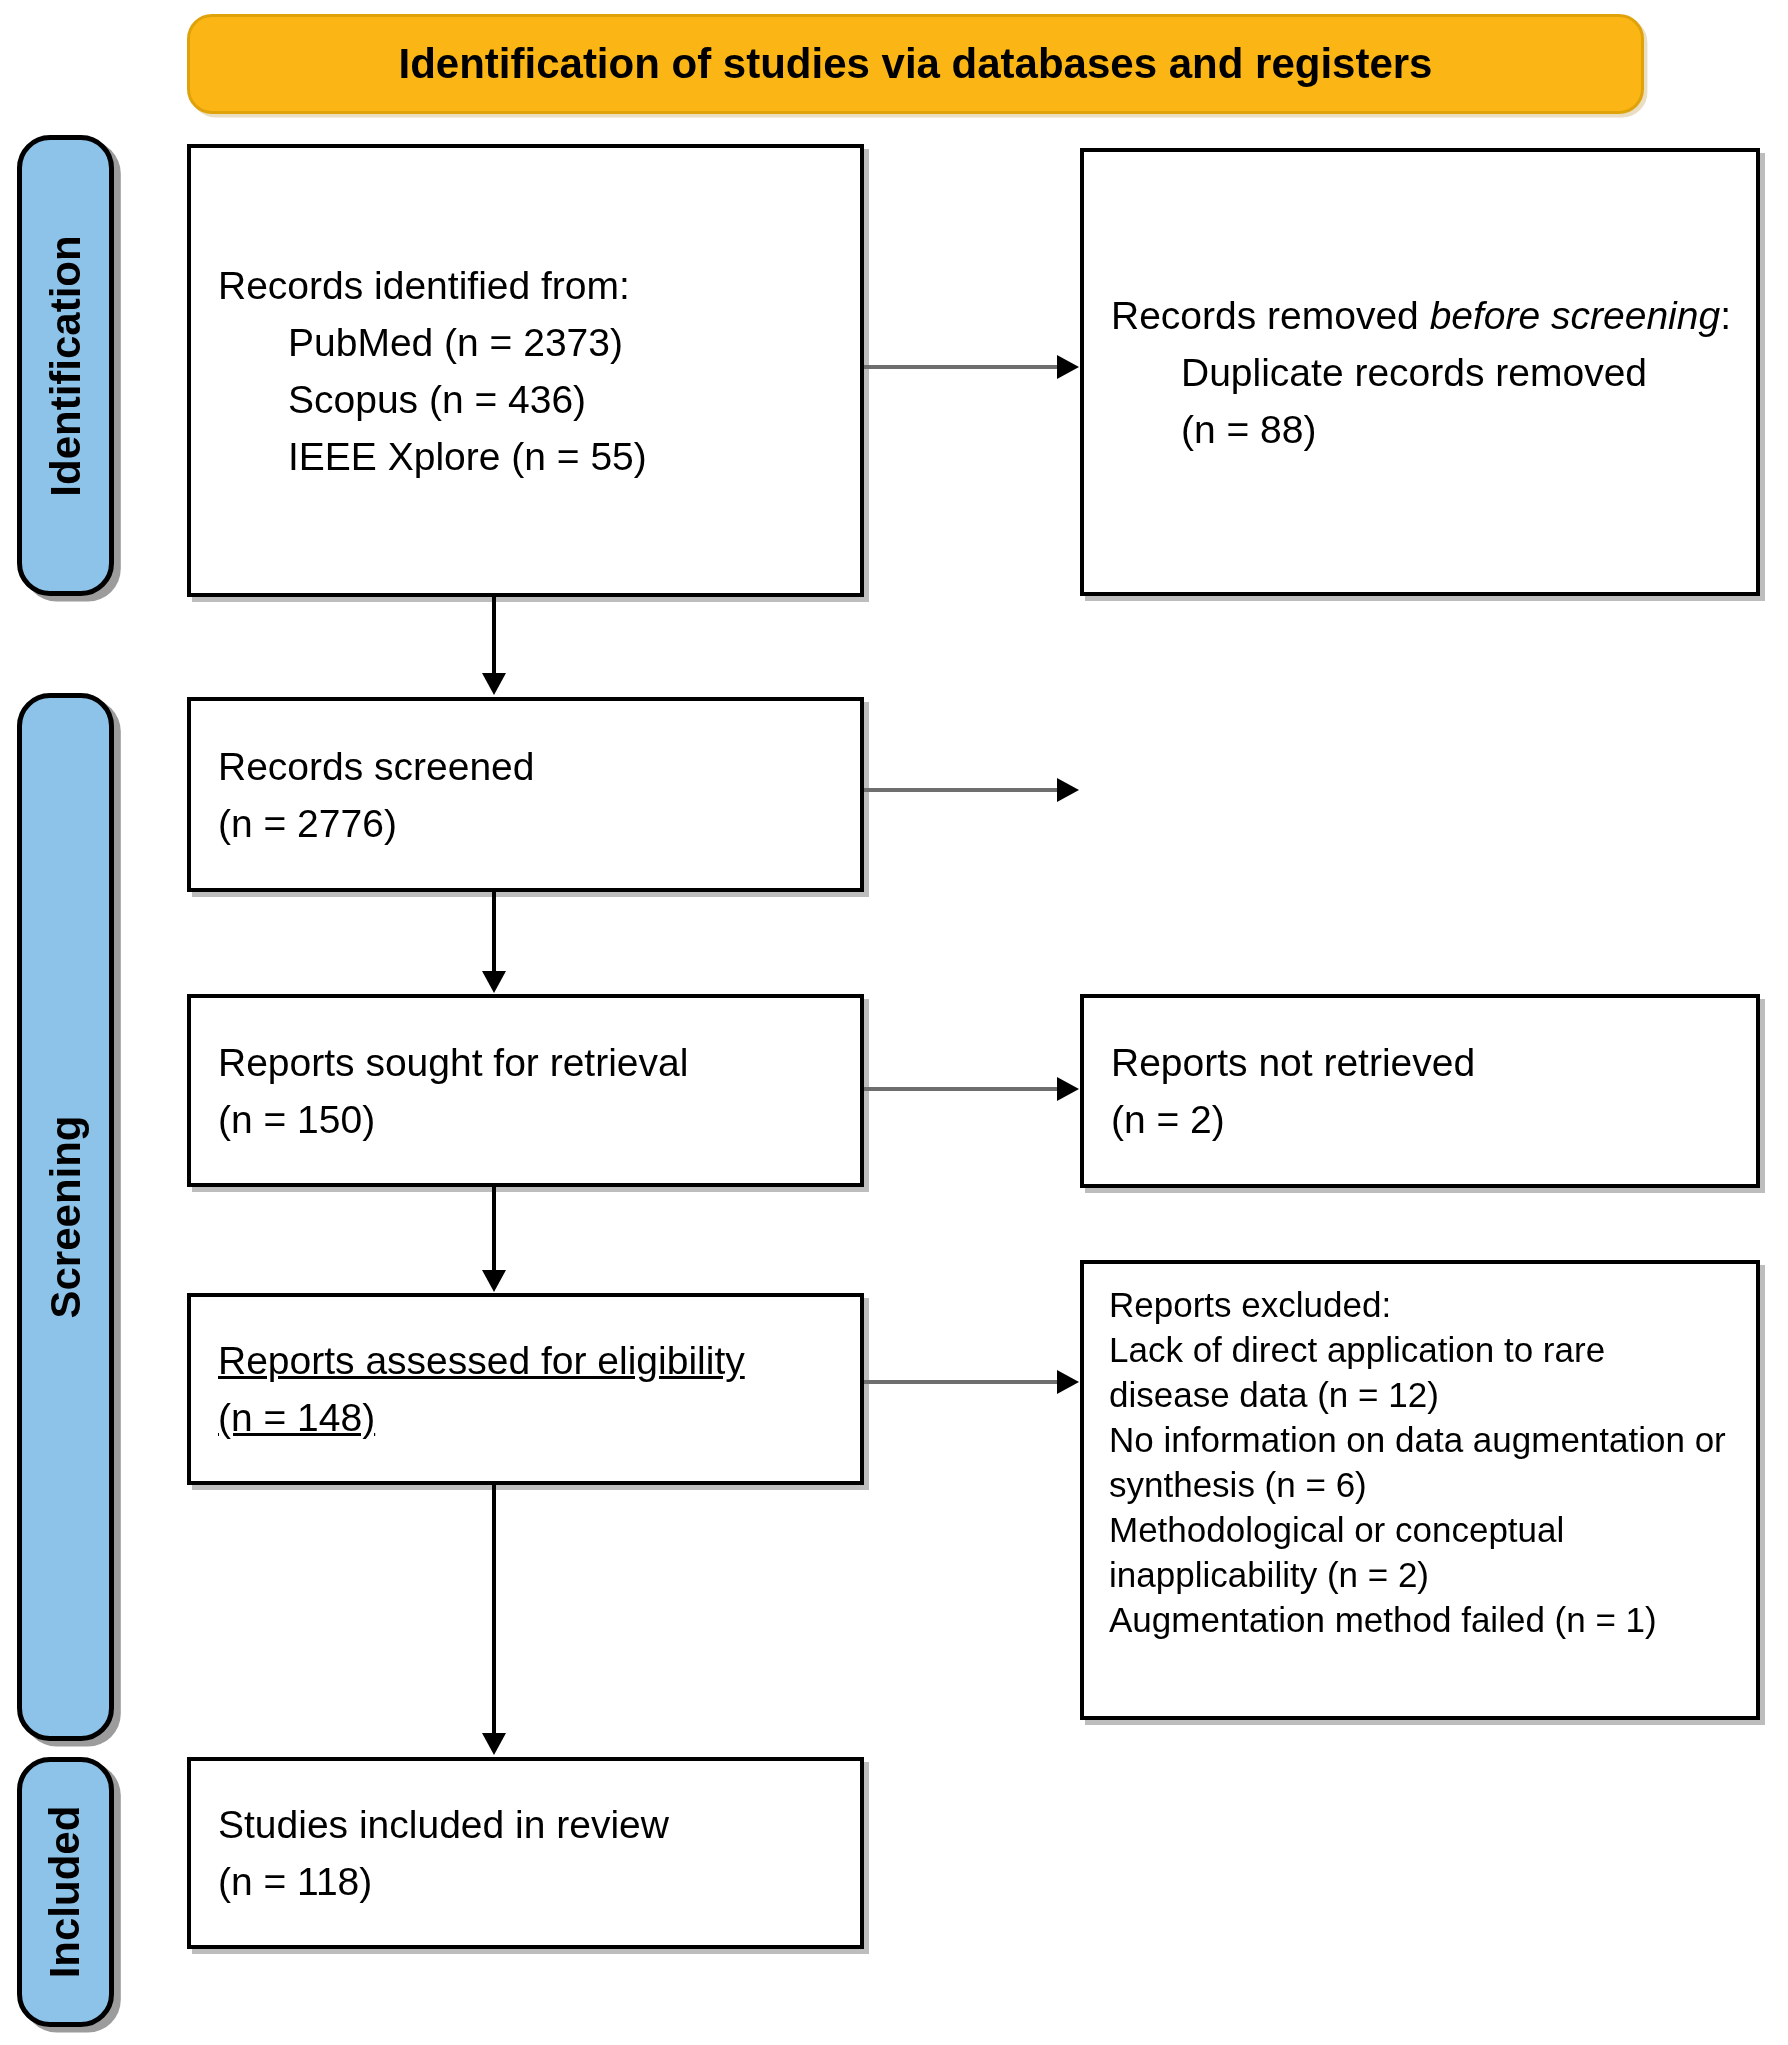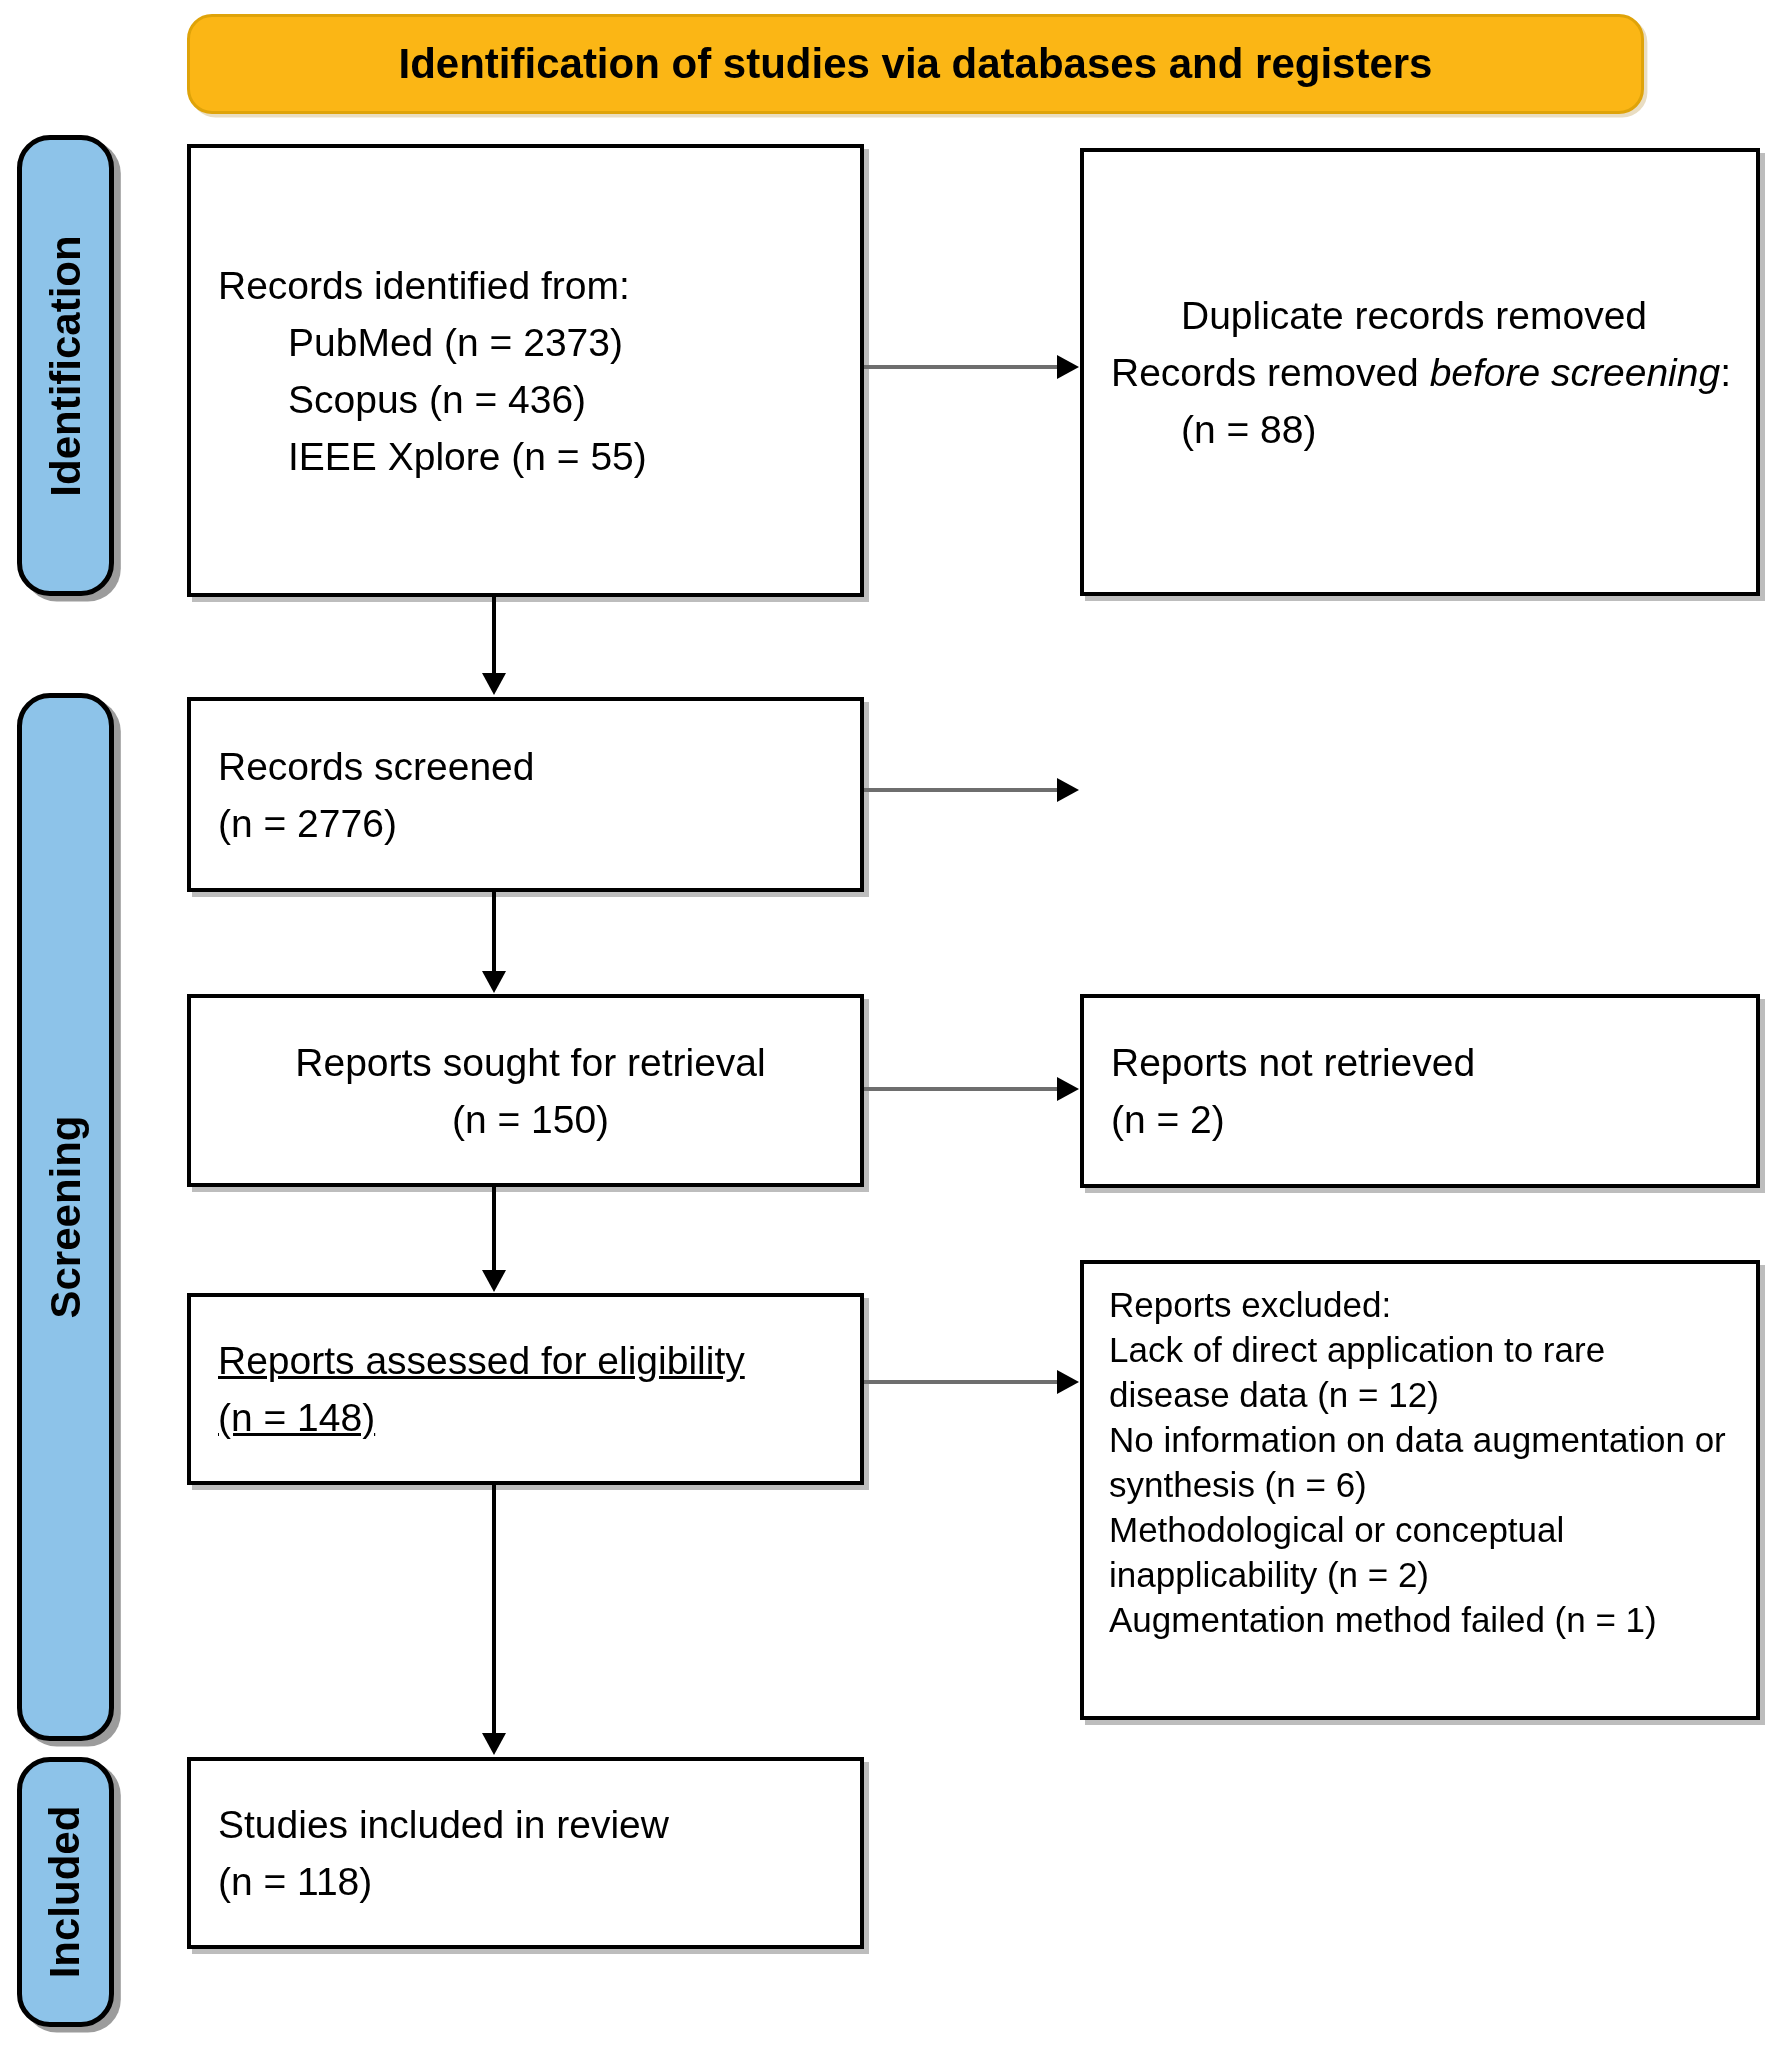--- a/index.html
+++ b/index.html
@@ -60,21 +60,21 @@
     box-shadow:5px 5px 0 #bdbdbd;
   }
   .fbox .line{font-size:39px;line-height:57px;}
   .fbox .indent{padding-left:70px;}
   .col1{left:187px;width:677px;}
   .col2{left:1080px;width:680px;}
   .box-identified{top:144px;height:453px;}
   .box-removed{top:148px;height:448px;}
   .box-screened{top:697px;height:195px;}
   .box-excluded{top:697px;height:195px;}
-  .box-sought{top:994px;height:193px;align-items:center;}
+  .box-sought{top:994px;height:193px;}
   .box-notretrieved{top:994px;height:194px;}
   .box-assessed{top:1293px;height:192px;text-decoration:underline;}
   .box-reportsexcluded{
     top:1260px;height:460px;
     justify-content:flex-start;
     padding:18px 22.6px 11.3px 25px;
   }
   .box-reportsexcluded .line{font-size:35px;line-height:45px;}
   .box-included{top:1757px;height:192px;}
   .em{font-style:italic;}
@@ -114,22 +114,22 @@
   </div>
 
   <div class="fbox col1 box-identified">
     <div class="line">Records identified from:</div>
     <div class="line indent">PubMed (n = 2373)</div>
     <div class="line indent">Scopus (n = 436)</div>
     <div class="line indent">IEEE Xplore (n = 55)</div>
   </div>
 
   <div class="fbox col2 box-removed">
+    <div class="line"><span>Records removed </span><span class="em">before screening</span><span>:</span></div>
     <div class="line indent">Duplicate records removed</div>
-    <div class="line"><span>Records removed </span><span class="em">before screening</span><span>:</span></div>
     <div class="line indent">(n = 88)</div>
   </div>
 
   <div class="fbox col1 box-screened">
     <div class="line">Records screened</div>
     <div class="line">(n = 2776)</div>
   </div>
 
   <div class="fbox col1 box-sought">
     <div class="line">Reports sought for retrieval</div>

